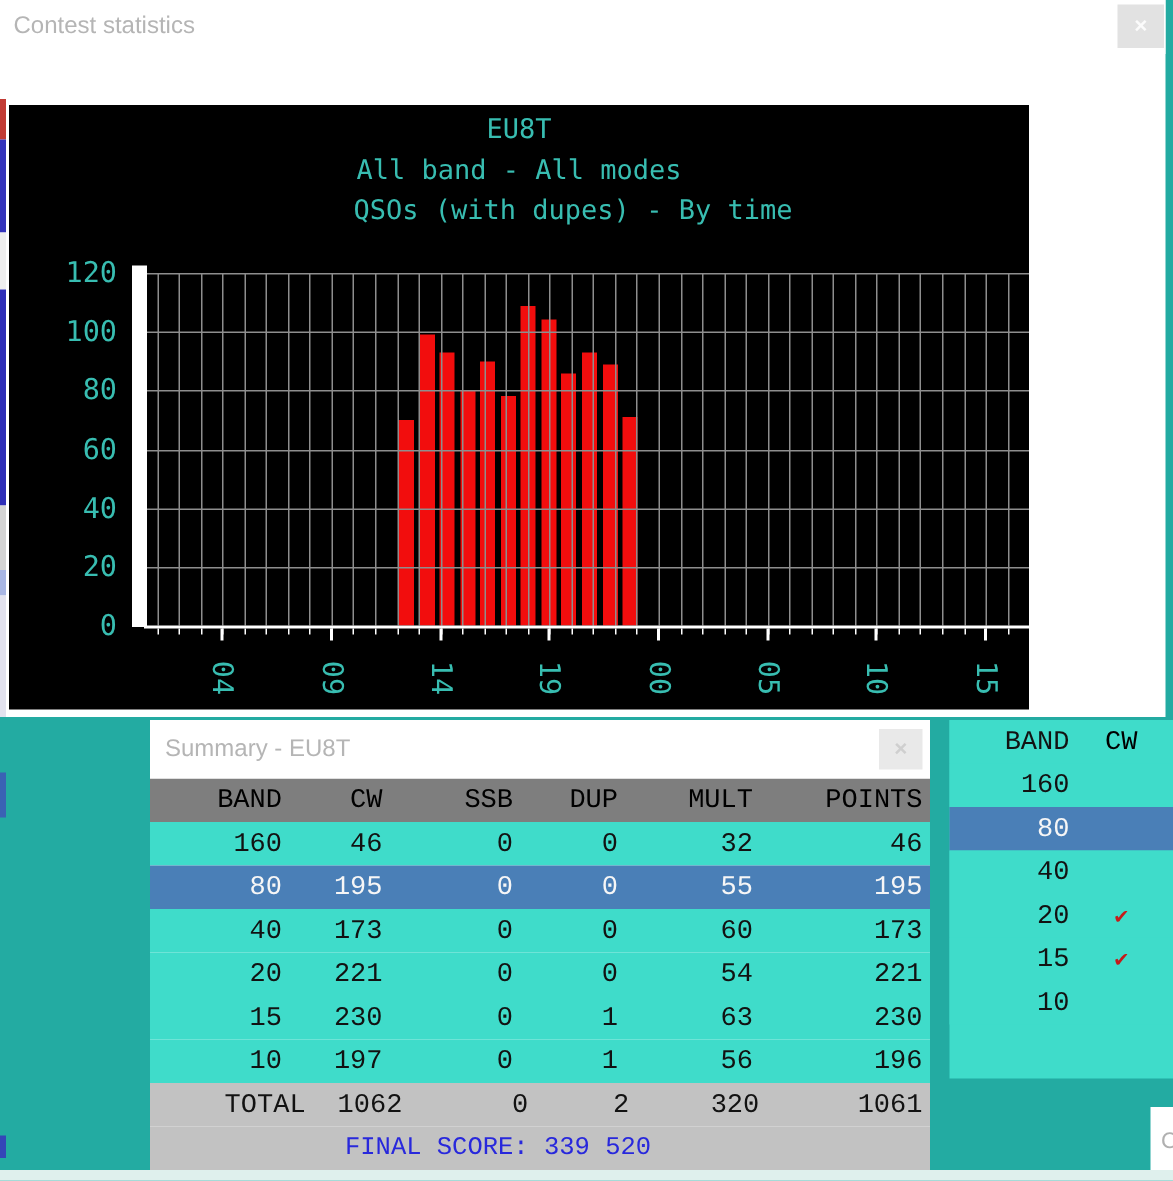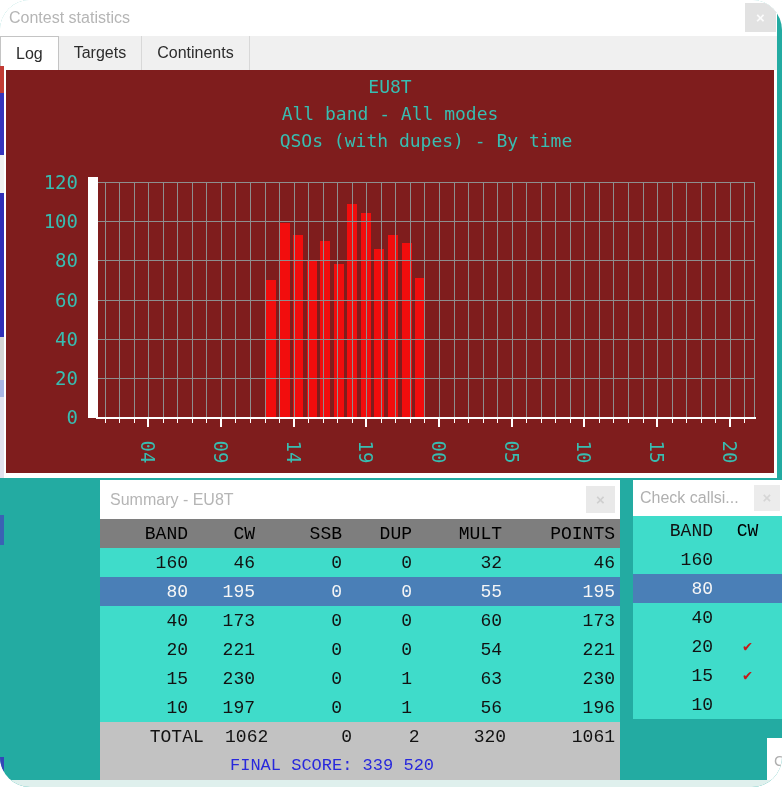--- a/index.html
+++ b/index.html
@@ -1,35 +1,35 @@
 <!DOCTYPE html>
 <html style="--desktop-teal: #23aba2; --turquoise-row: #3fdcca; --selected-row-blue: #4a7fb7; --header-gray: #7e7e7e; --total-gray: #c2c2c2; --bar-red: #f20d0d; --chart-text-teal: #38bdb1; --final-score-blue: #2828dc;"><head>
 <meta charset="utf-8">
 <style>
   html,body{margin:0;padding:0;}
   .screen{position:relative;width:782px;height:787px;overflow:hidden;
           background:var(--desktop-teal,#23aba2);
-          font-family:"Liberation Sans",sans-serif;border-radius:30px;}
+          font-family:"Liberation Sans",sans-serif;}
   .window{position:absolute;background:#ffffff;}
 
   
   #contest-win{left:0;top:0;width:777px;height:478px;}
   #contest-win .titlebar{position:relative;height:36px;line-height:36px;
       padding-left:9px;font-size:16px;color:#b5b5b5;background:#fff;}
   .close-btn{position:absolute;top:3px;right:1px;width:31px;height:29px;
       line-height:29px;text-align:center;background:#e2e2e2;color:#fbfbfb;
       font-size:15px;font-weight:bold;cursor:default;}
   .tabbar{position:absolute;left:0;top:36px;width:100%;height:34px;
       background:#f0f0f0;display:flex;align-items:stretch;}
   .tab{display:flex;align-items:center;padding:0 15px;font-size:16px;
       color:#2c2c2c;background:#f0f0f0;border-right:1px solid #d8d8d8;}
   .tab.active{background:#ffffff;border:1px solid #c4c4c4;border-bottom:none;
       border-right:1px solid #c4c4c4;}
-  #chart{position:absolute;left:6px;top:70px;width:768px;height:403px;
-      background:#7f1d1d;overflow:hidden;}
+  #chart{position:absolute;left:6px;top:70px;width:680px;height:403px;
+      background:#000000;overflow:hidden;}
   .chart-title{position:absolute;left:0;width:100%;text-align:center;
       color:var(--chart-text-teal,#38bdb1);
       font-family:"DejaVu Sans Mono",monospace;font-size:18px;}
   .t1{top:6px;} .t2{top:33px;} .t3{top:60px;padding-left:36px;}
   #plot{position:absolute;left:0;top:0;width:100%;height:100%;}
   .vgrid,.hgrid{position:absolute;background:#8e8e8e;}
   .vgrid{width:1px;} .hgrid{height:1px;}
   .bar{position:absolute;background:var(--bar-red,#f20d0d);}
   .yaxis-bar{position:absolute;left:82px;top:107px;width:10px;height:241px;background:#ffffff;}
   .xaxis-line{position:absolute;left:90px;top:347px;width:660px;height:2px;background:#ffffff;}
@@ -84,31 +84,20 @@
 </style>
 </head>
 <body>
 
 <div class="screen">
 
   <div class="window" id="contest-win">
     <div class="titlebar">
       <span>Contest statistics</span>
       <span class="close-btn"><span>×</span></span>
-    </div>
-    <div class="tabbar">
-      <div class="tab active">
-          <span>Log</span>
-        </div>
-      <div class="tab">
-          <span>Targets</span>
-        </div>
-      <div class="tab">
-          <span>Continents</span>
-        </div>
     </div>
     <div id="chart">
       <div class="chart-title t1">EU8T</div>
       <div class="chart-title t2">All band - All modes</div>
       <div class="chart-title t3">QSOs (with dupes) - By time</div>
       <div id="plot">
           <div class="bar" style="left: 260px; top: 209.917px; width: 10px; height: 137.083px;"></div>
           <div class="bar" style="left: 273.55px; top: 153.125px; width: 10px; height: 193.875px;"></div>
           <div class="bar" style="left: 287.1px; top: 164.875px; width: 10px; height: 182.125px;"></div>
           <div class="bar" style="left: 300.65px; top: 190.333px; width: 10px; height: 156.667px;"></div>
@@ -316,24 +305,20 @@
           <div class="c2">0</div>
           <div class="c3">2</div>
           <div class="c4">320</div>
           <div class="c5">1061</div>
         </div>
         <div class="srow final">FINAL SCORE: 339 520</div>
       </div>
   </div>
 
   <div class="window" id="check-win">
-    <div class="titlebar">
-      <span>Check callsi...</span>
-      <span class="close-btn"><span>×</span></span>
-    </div>
     <div id="check-table">
         <div class="crow header">
           <div class="band">BAND</div>
           <div class="cw">CW</div>
         </div>
         <div class="crow">
           <div class="band">160</div>
           <div class="cw"></div>
         </div>
         <div class="crow hl">

